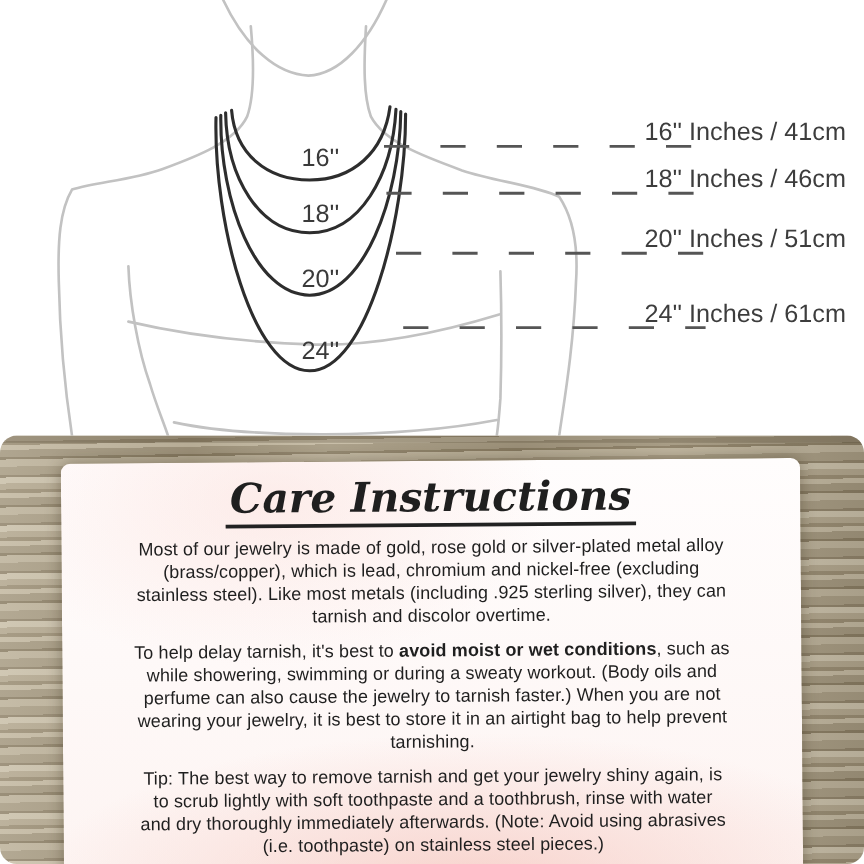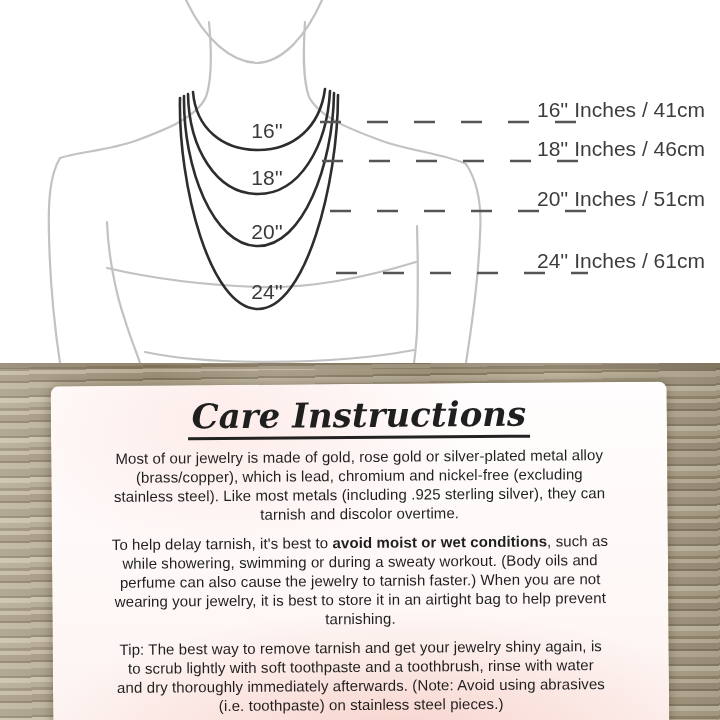--- a/index.html
+++ b/index.html
@@ -21,20 +21,21 @@
     overflow:hidden;
     background-color:#a89b82;
     background-image:
       linear-gradient(90deg, rgba(255,255,255,0.14), rgba(0,0,0,0.06) 22%,
         rgba(255,255,255,0.10) 38%, rgba(0,0,0,0.05) 60%,
         rgba(255,255,255,0.08) 78%, rgba(0,0,0,0.10)),
       repeating-linear-gradient(179deg,
         #b2a68d 0px 5px, #998c72 5px 8px, #c2b79f 8px 12px,
         #a3977e 12px 18px, #8a7d63 18px 20px, #bcb199 20px 26px,
         #a79b82 26px 33px, #90836a 33px 35px, #c9bfa8 35px 40px);
+    border-radius: 14px;
   }
   .bottom-section::before{
     content:"";position:absolute;left:0;top:0;width:720px;height:6px;
     background:rgba(70,60,40,0.25);
   }
 
   
   .care-card{
     position:absolute;left:52px;top:21px;width:616px;height:350px;
     transform:rotate(-0.45deg);

